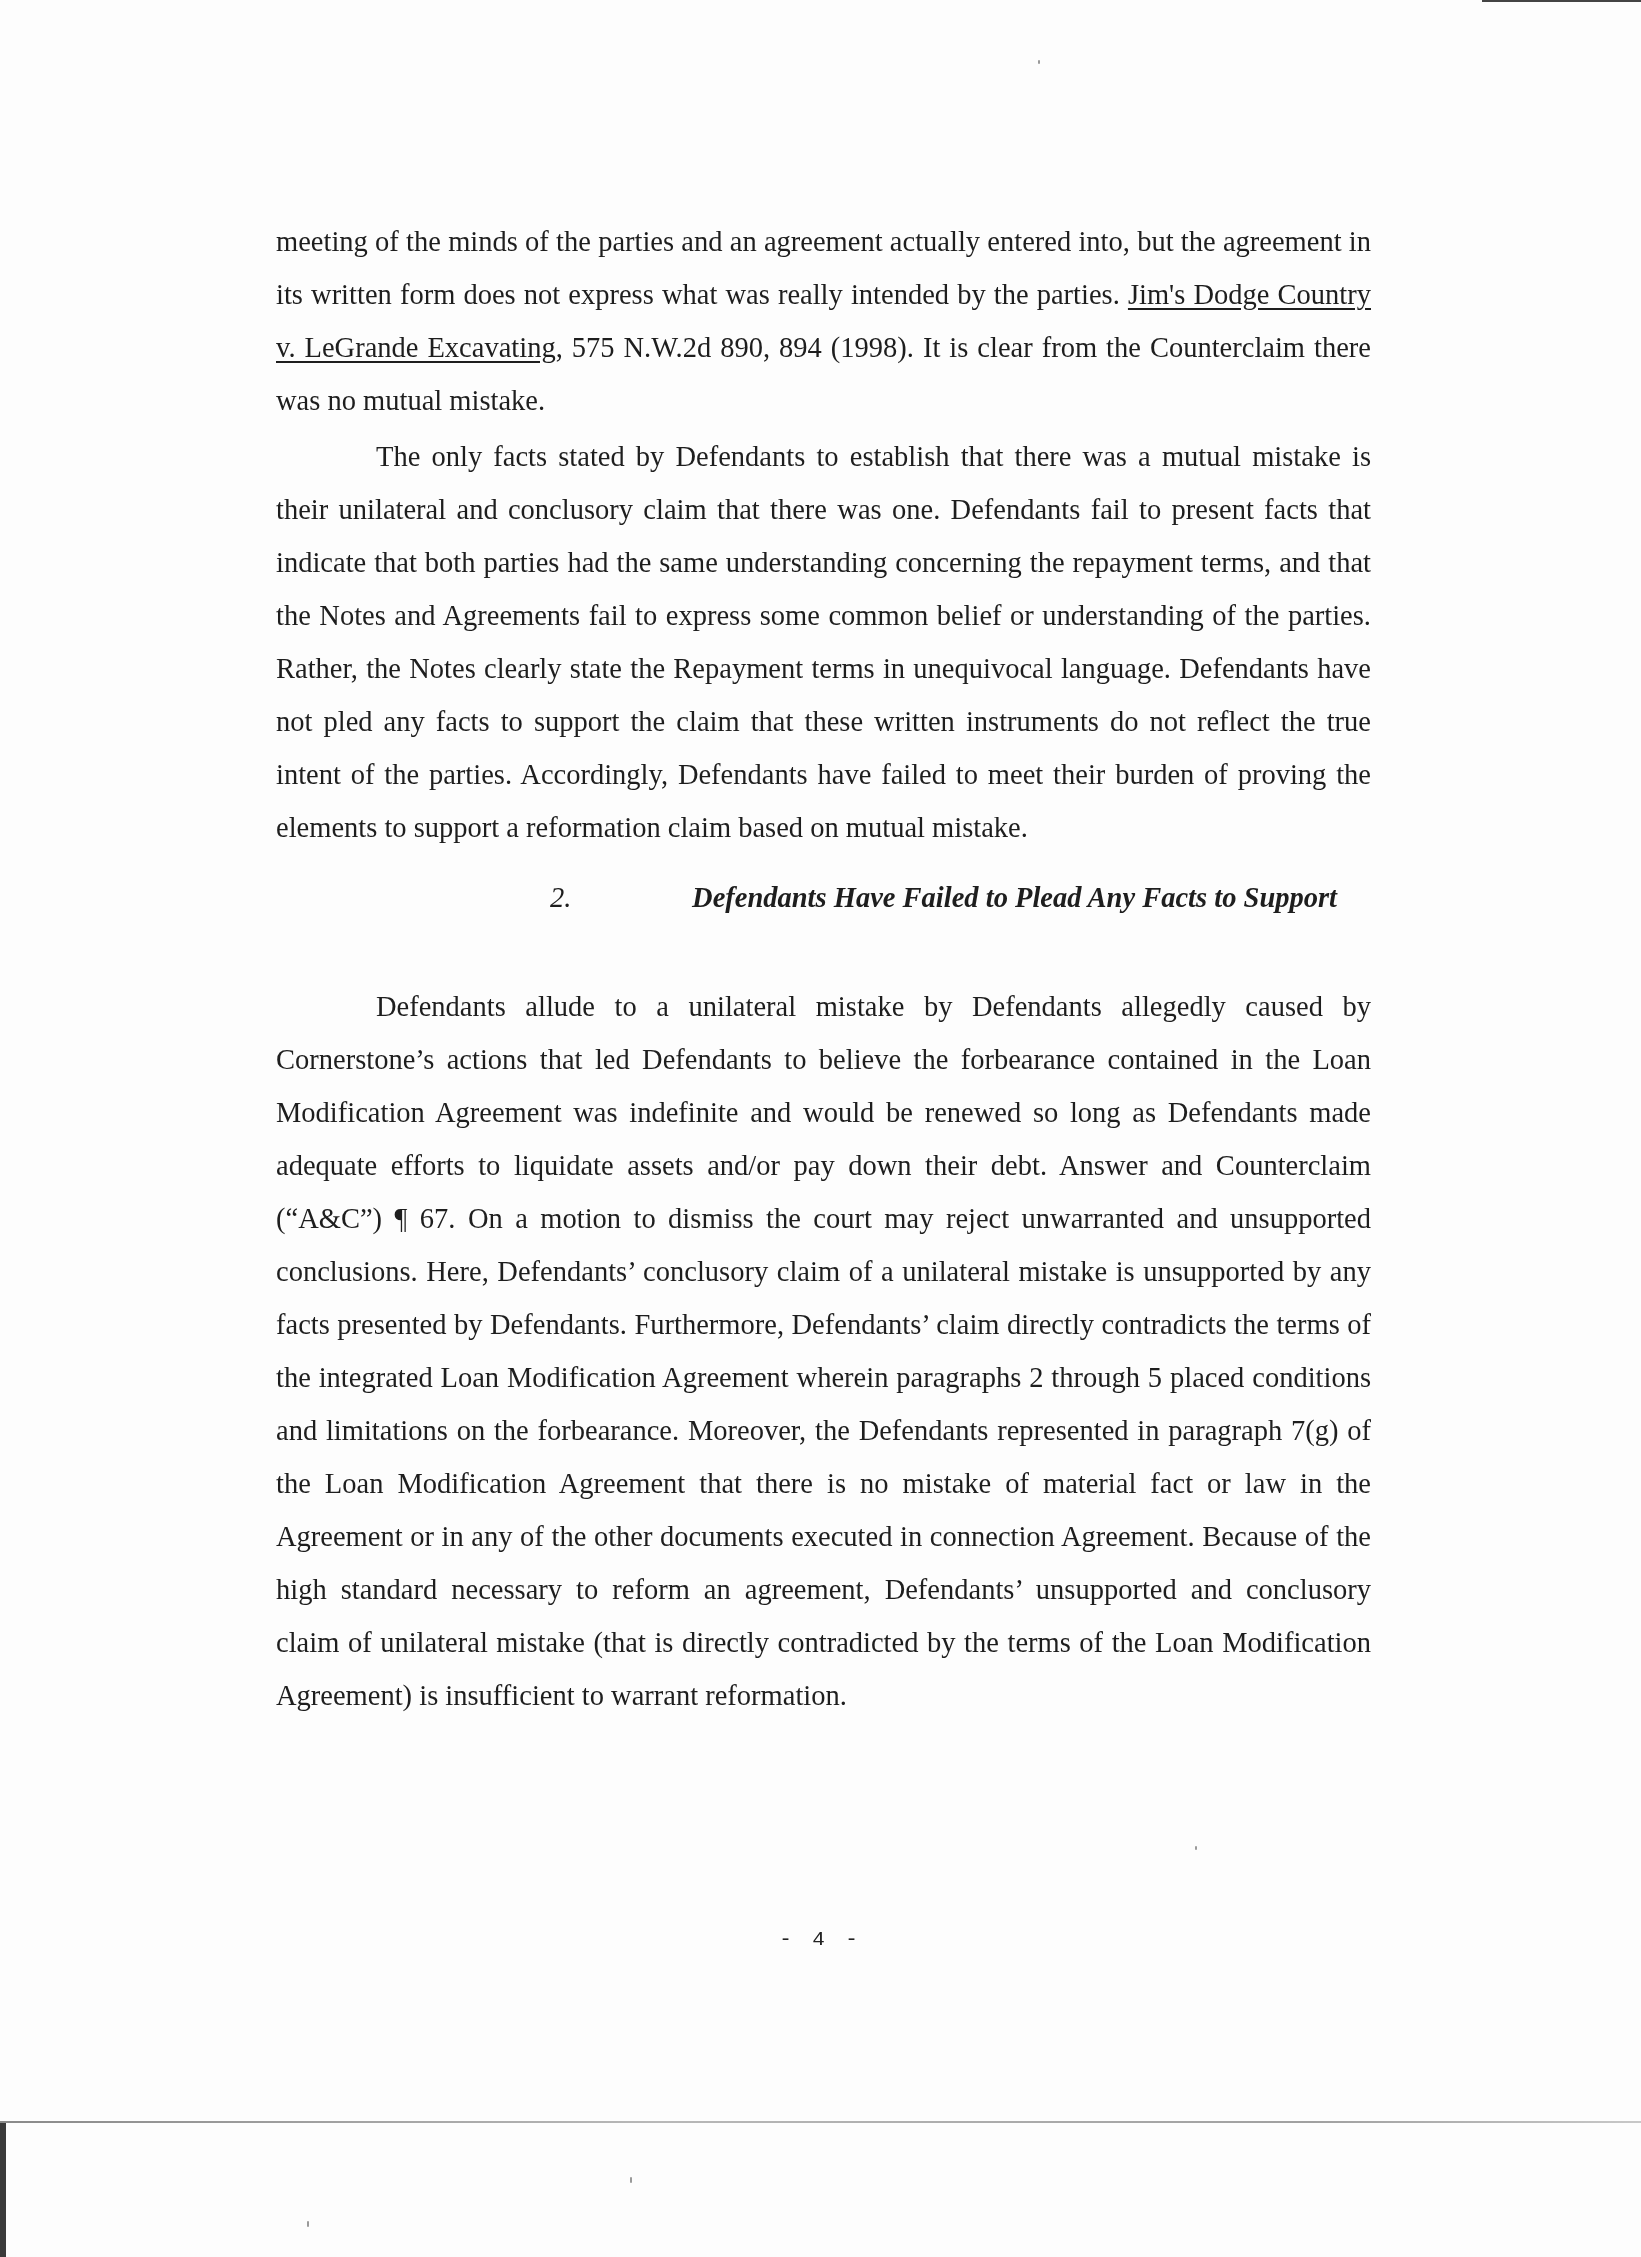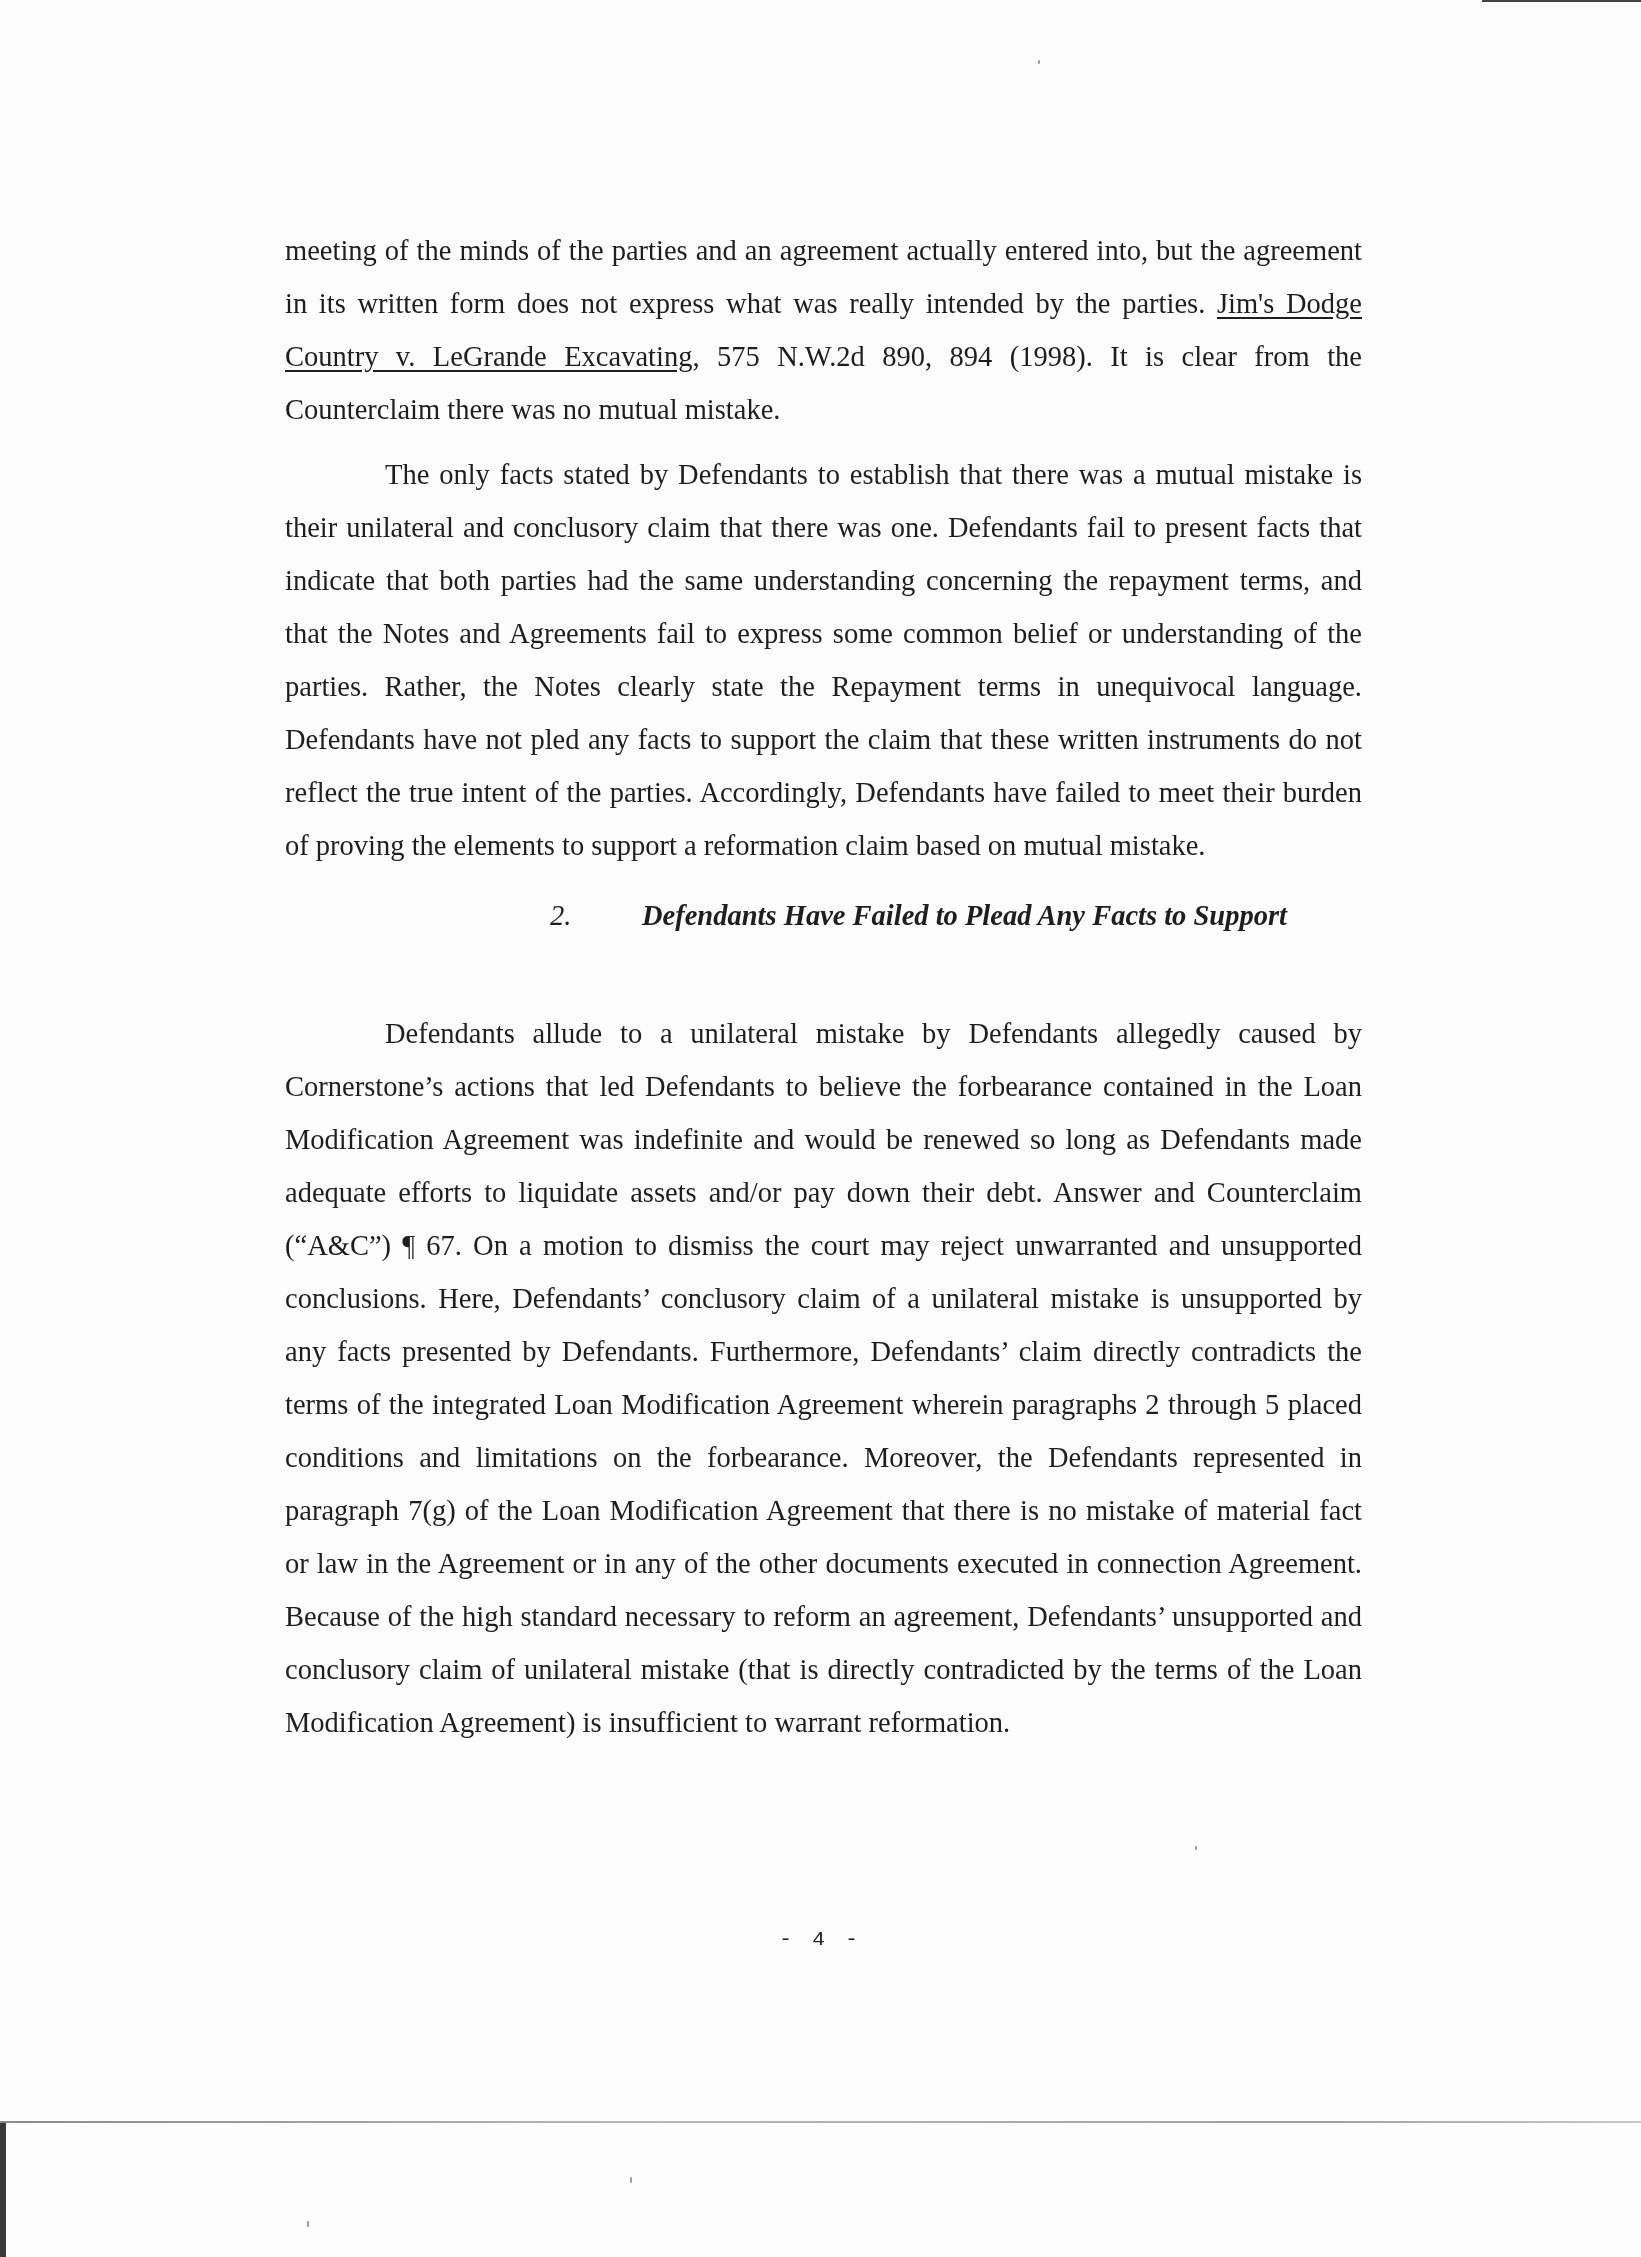--- a/index.html
+++ b/index.html
@@ -25,21 +25,21 @@
     }
     .page-body {
       position: absolute;
       left: 273px;
       top: 212px;
       width: 1101px;
       font-size: 28.5px;
       line-height: 53px;
     }
     .para {
-      margin: 12px;
+      margin: 3px;
       text-align: justify;
       text-align-last: left;
     }
     .para.indent {
       text-indent: 100px;
     }
     .case-cite {
       text-decoration: underline;
       text-underline-offset: 3.9px;
     }
@@ -59,20 +59,21 @@
       font-style: normal;
       font-weight: normal;
       font-style: italic;
     }
     .heading .title {
       position: absolute;
       left: 369px;
       top: 0;
       width: 695px;
       font-family: "Liberation Serif", serif;
+      text-align: right;
     }
     .page-number {
       position: absolute;
       left: 0;
       width: 1641px;
       top: 1928px;
       text-align: center;
       font-family: "Liberation Mono", "DejaVu Sans Mono", monospace;
       font-size: 21px;
       letter-spacing: 3.9px;

